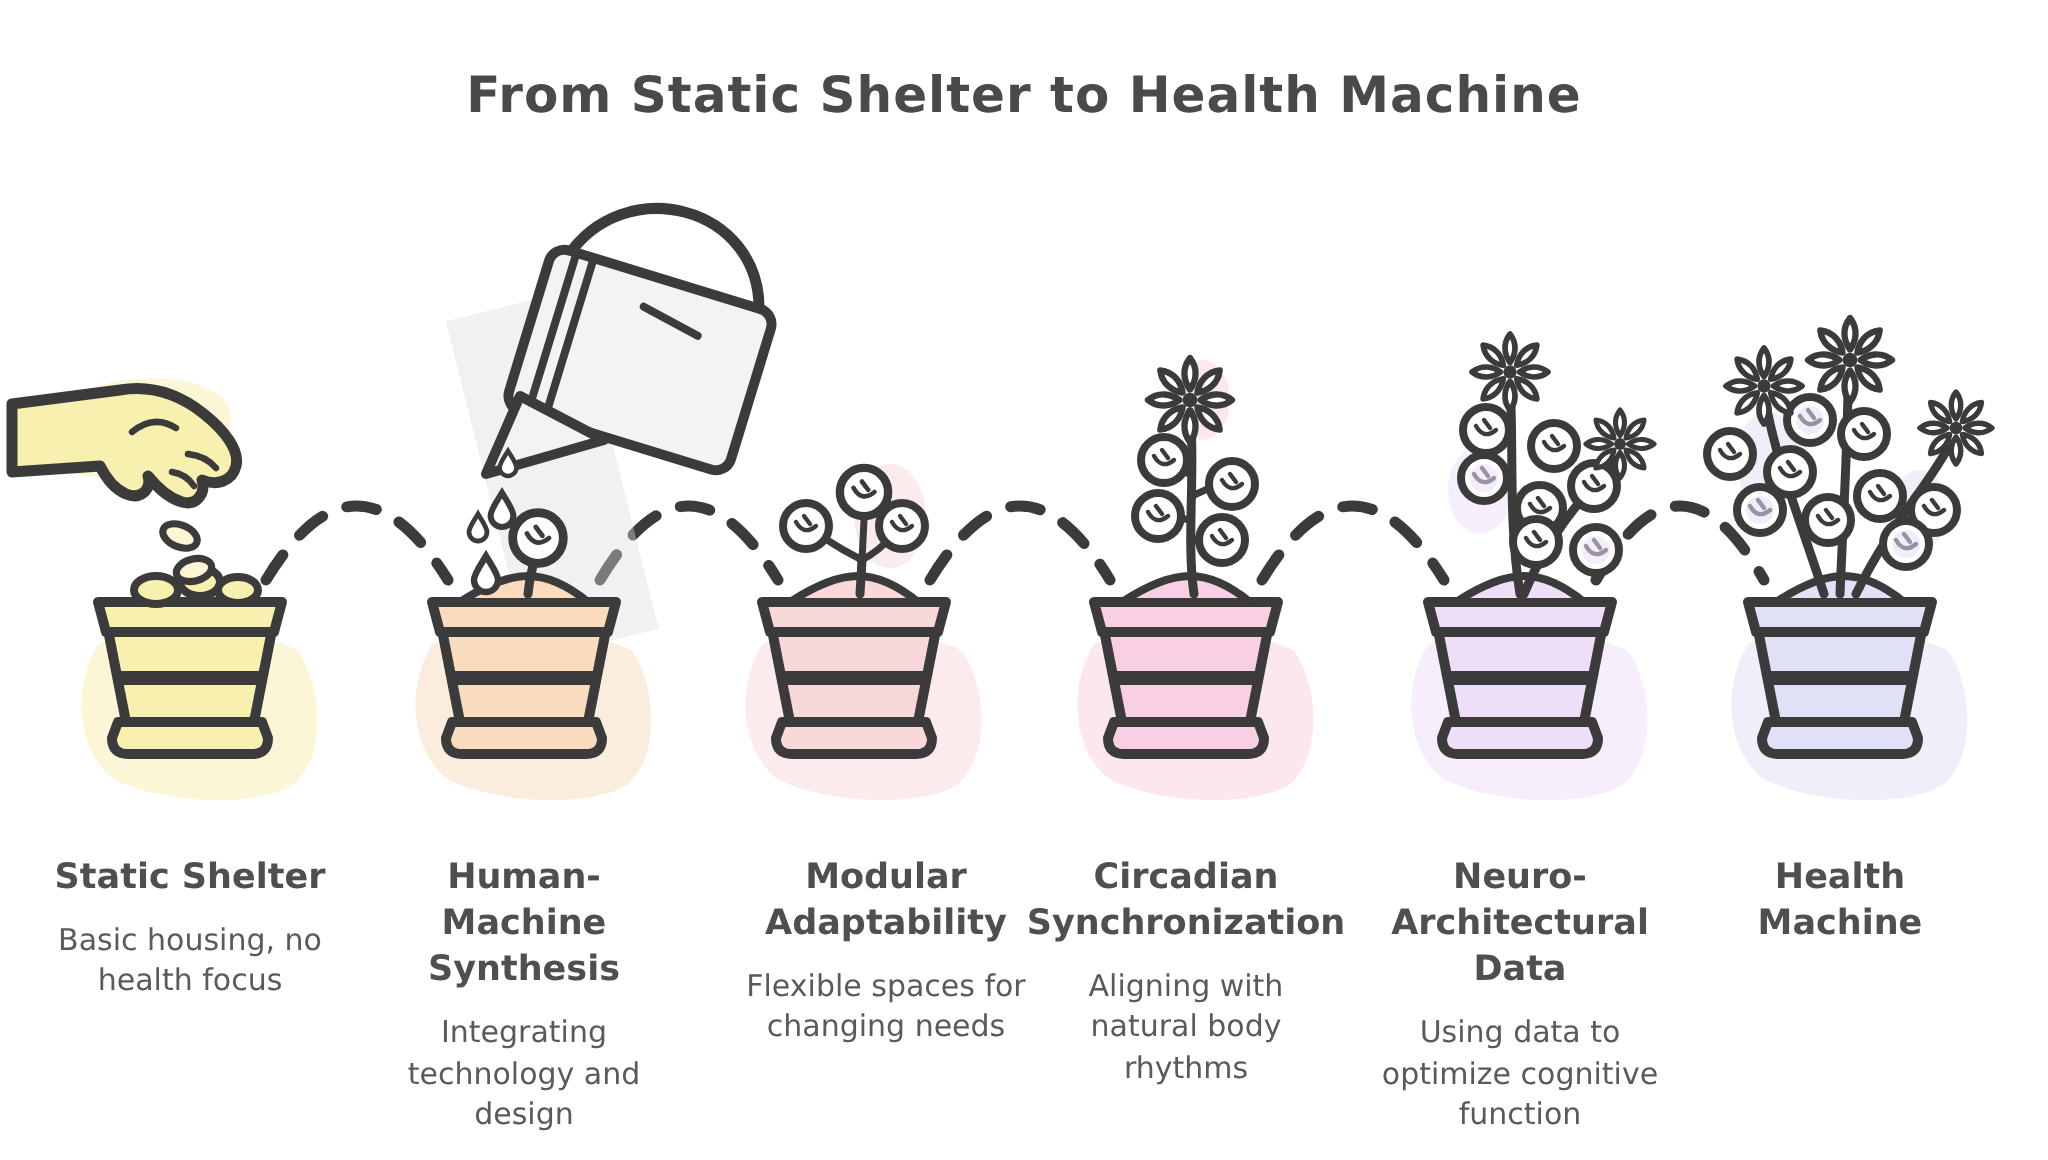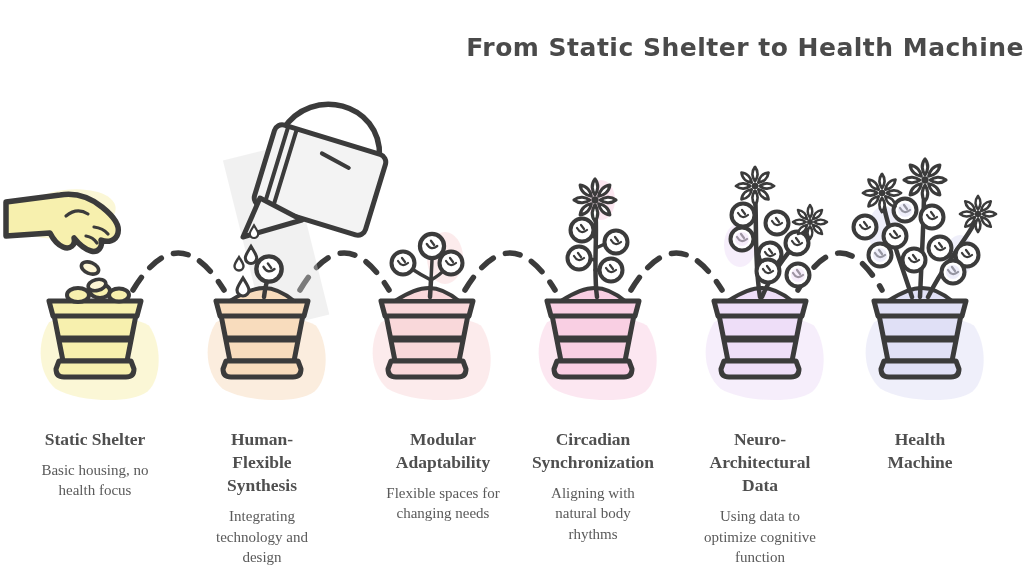--- a/index.html
+++ b/index.html
@@ -5,41 +5,41 @@
   :root{
     --ink:#3b3b3b;
     --title:#4a4a4a;
     --label:#4f4f4f;
     --desc:#5a5a5a;
   }
   *{margin:0;padding:0;box-sizing:border-box;}
   body{background:#fff;font-family:"DejaVu Sans","Liberation Sans",sans-serif;}
   .canvas{position:relative;width:1024px;height:580px;background:#ffffff;overflow:hidden;}
   .main-title{
-    position:absolute;top:33px;left:0;width:1024px;text-align:right;
+    position:absolute;top:33px;left:0;width:1024px;text-align:center;
     font-size:25px;font-weight:bold;letter-spacing:.5px;color:var(--title);
   }
   svg.art{position:absolute;top:0;left:0;}
   
   .fillp{fill:currentColor;stroke:var(--ink);stroke-width:5;stroke-linejoin:round;}
   .stripe{stroke:var(--ink);stroke-width:7;stroke-linecap:butt;}
   .stem{stroke:var(--ink);stroke-width:4.5;fill:none;stroke-linecap:round;}
   .twig{stroke:var(--ink);stroke-width:3.5;fill:none;stroke-linecap:round;}
   .leafc{fill:#ffffff;stroke:var(--ink);stroke-width:4;}
   .squig{stroke:var(--ink);stroke-width:2.2;fill:none;stroke-linecap:round;}
   .petal{fill:#ffffff;stroke:var(--ink);stroke-width:3;stroke-linejoin:round;}
   .fdot{fill:var(--ink);}
   .arc{stroke:var(--ink);stroke-width:5.5;fill:none;stroke-linecap:round;stroke-dasharray:15 13;}
   .blob{fill:currentColor;opacity:.5;stroke:none;}
   .can{fill:#f3f3f3;stroke:var(--ink);stroke-width:5;stroke-linejoin:round;}
   .canline{stroke:var(--ink);stroke-width:4;fill:none;stroke-linecap:round;}
   .drop{fill:#ffffff;stroke:var(--ink);stroke-width:3.2;}
   .seed{fill:#fdf6d4;stroke:var(--ink);stroke-width:3.6;}
   
-  .stage-col{position:absolute;top:428px;width:180px;text-align:center;font-family:Liberation Serif, serif;}
+  .stage-col{position:absolute;top:428px;width:180px;text-align:center;}
   .stage-title{font-size:17.5px;font-weight:bold;color:var(--label);white-space:pre-line;line-height:1.32;}
   .stage-desc{margin-top:9px;font-size:15px;font-weight:500;color:var(--desc);white-space:pre-line;line-height:1.35;}
 </style>
 </head>
 <body>
 
 <div class="canvas">
 
   <h1 class="main-title">From Static Shelter to Health Machine</h1>
 
@@ -215,21 +215,21 @@
     </g>
   </svg>
 
   <div class="stage-col" style="left:5px">
     <div class="stage-title">Static Shelter</div>
     <div class="stage-desc">Basic housing, no
 health focus</div>
   </div>
   <div class="stage-col" style="left:172px">
     <div class="stage-title">Human-
-Flexible
+Machine
 Synthesis</div>
     <div class="stage-desc">Integrating
 technology and
 design</div>
   </div>
   <div class="stage-col" style="left:353px">
     <div class="stage-title">Modular
 Adaptability</div>
     <div class="stage-desc">Flexible spaces for
 changing needs</div>

